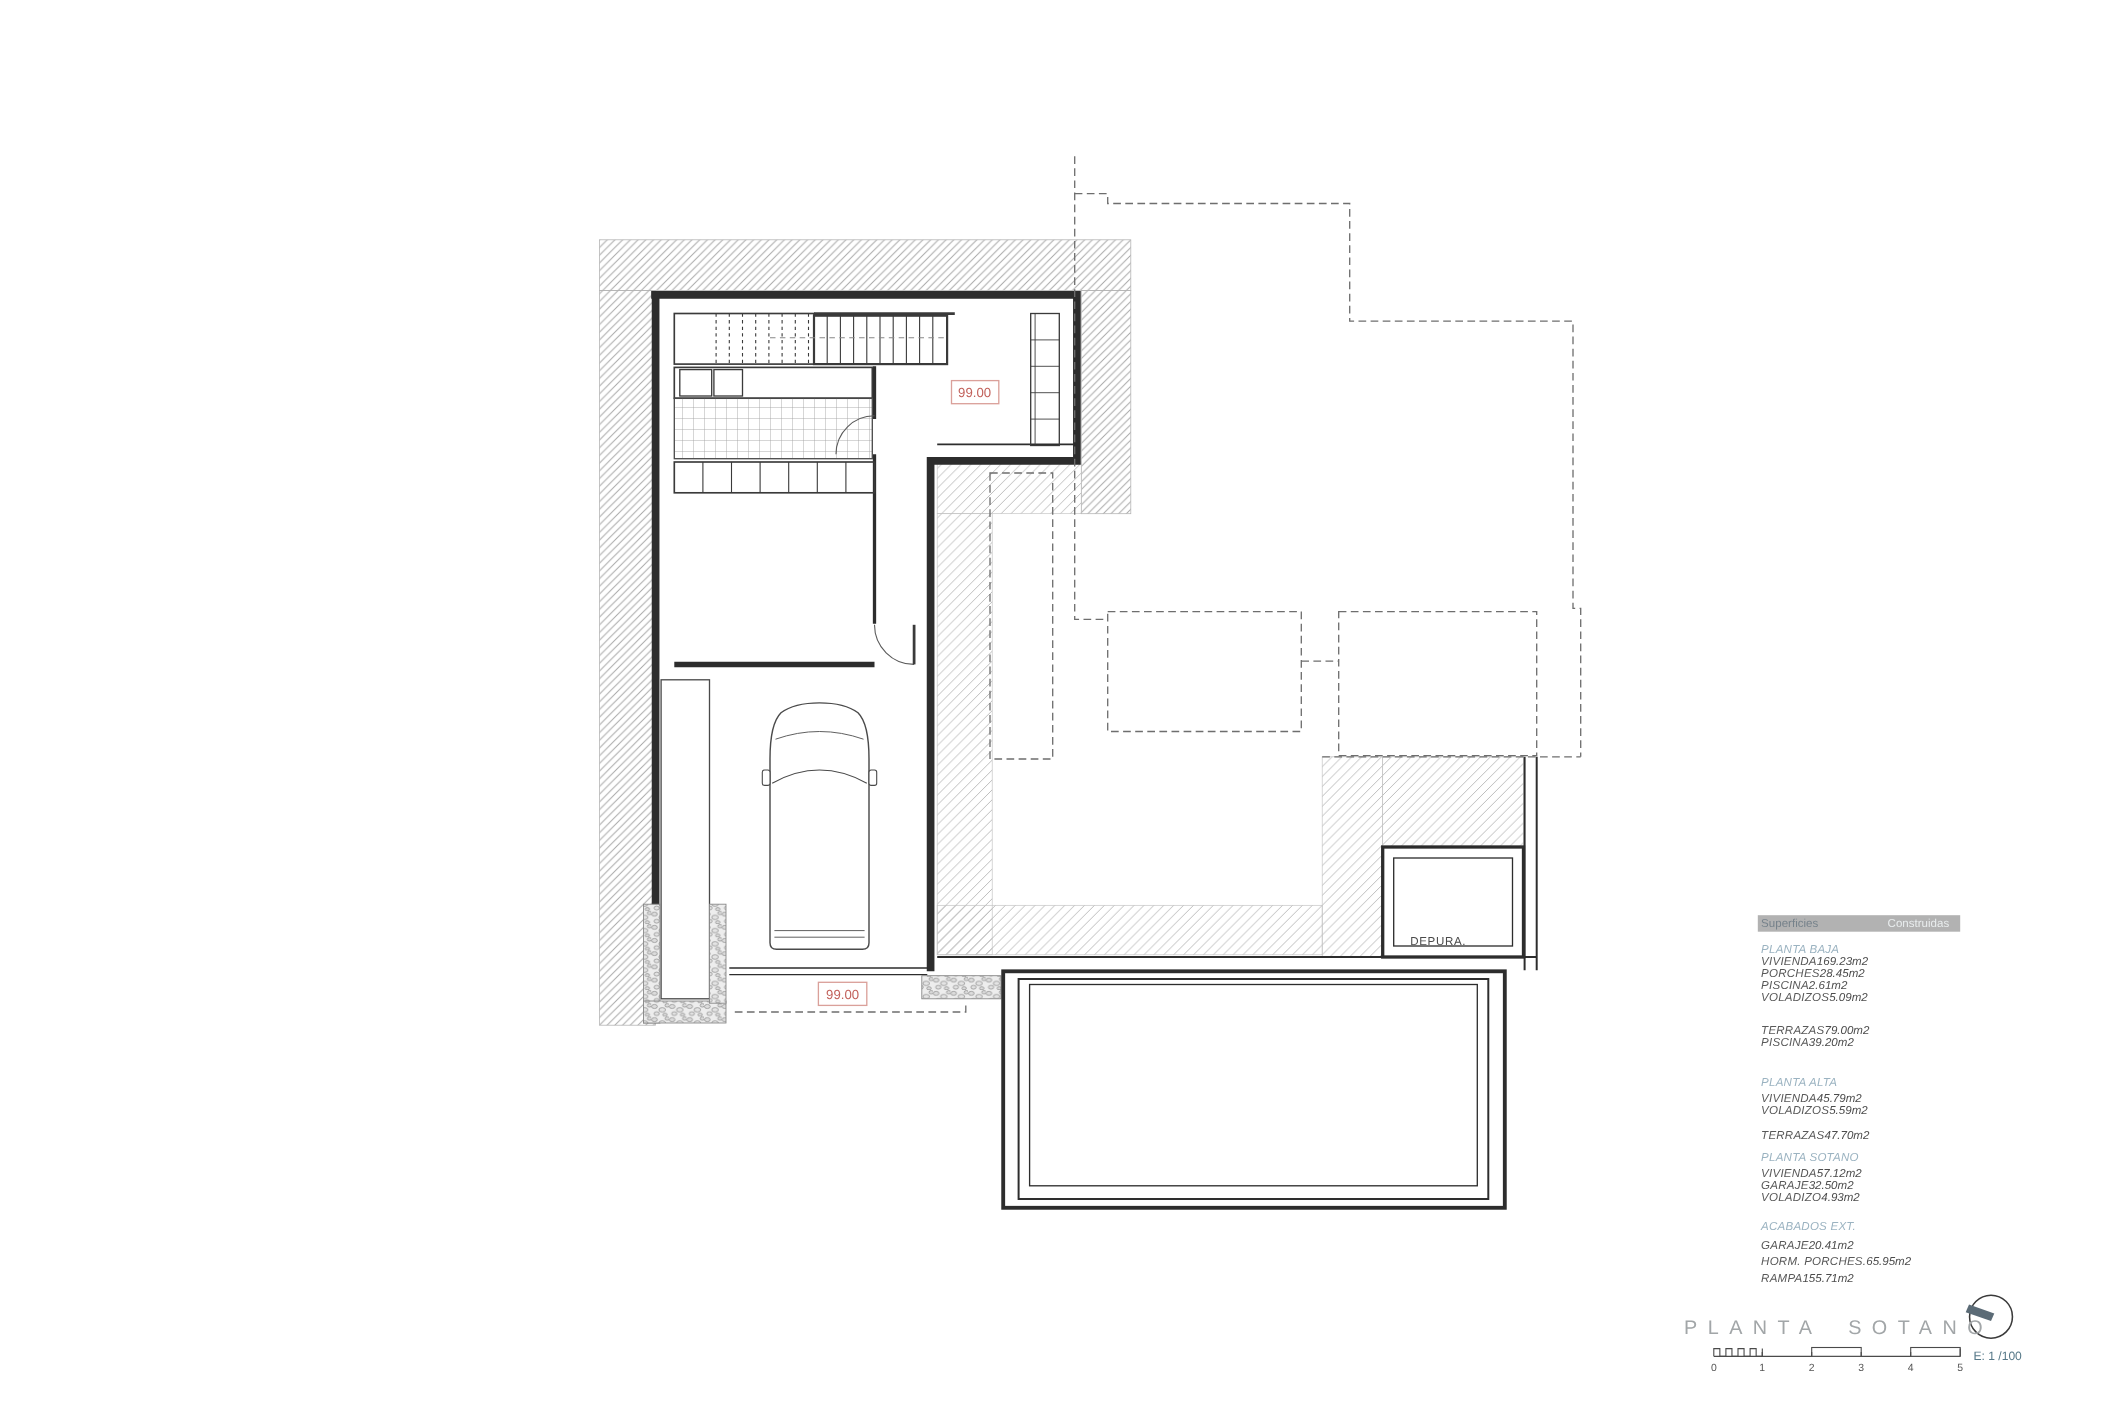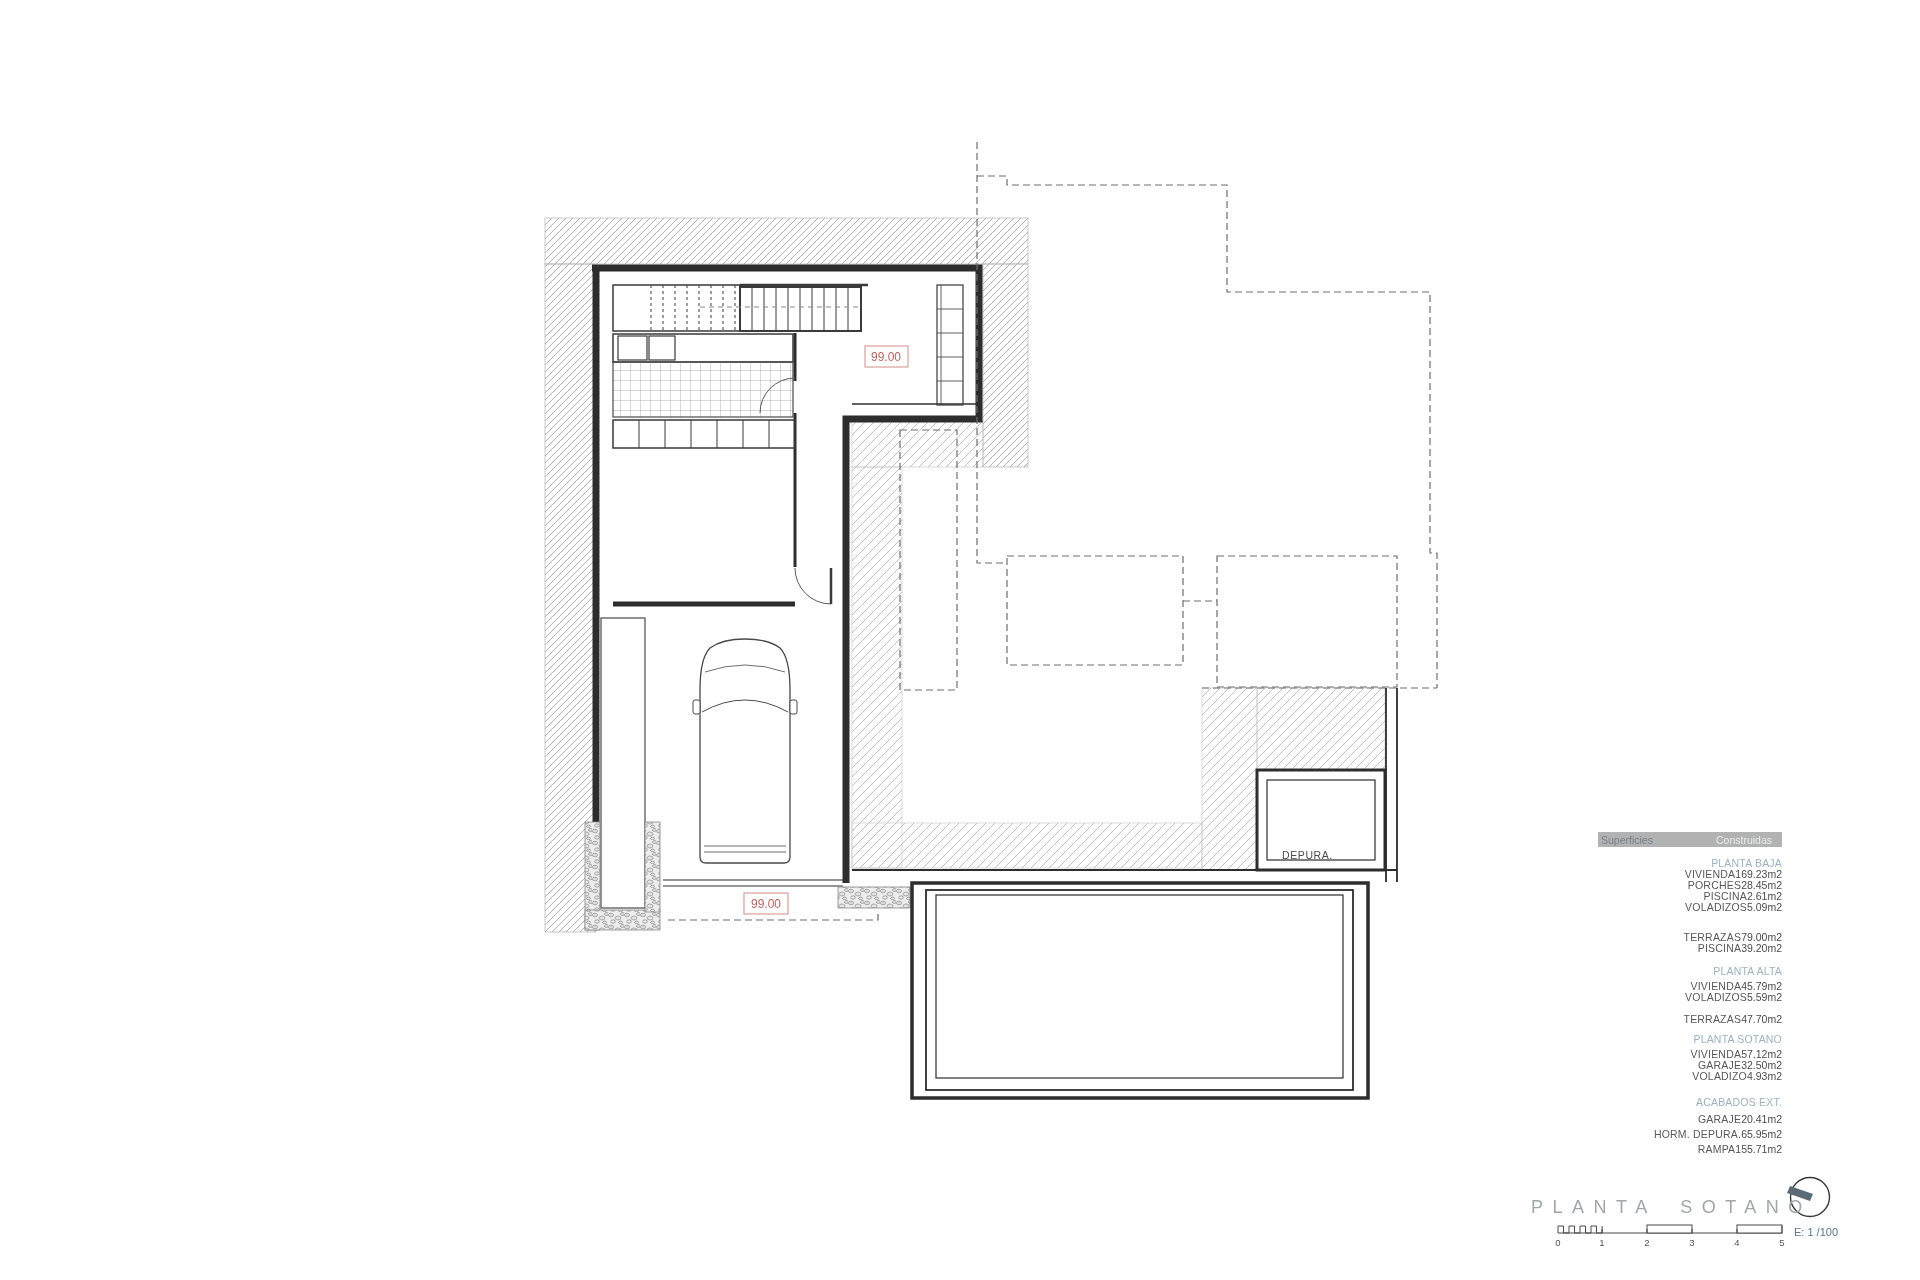--- a/index.html
+++ b/index.html
@@ -9,21 +9,21 @@
   
   .sheet-title{position:absolute;left:1531px;top:1197px;font-size:18px;color:#a2a6a8;
     letter-spacing:9.5px;word-spacing:10px;white-space:nowrap;}
   
   .area-table{position:absolute;left:1598px;top:832px;width:184px;font-size:10.5px;color:#595959;}
   .thead{height:15px;background:#b2b2b2;display:flex;align-items:center;
     justify-content:space-between;padding:0 10px 0 3px;box-sizing:border-box;gap:34px;}
   .thead .h1{color:#76828b;}
   .thead .h2{color:#e9edee;}
   .trows{padding-left:3px;}
-  .trow{display:flex;justify-content:flex-end;line-height:11px;height:11px;}
+  .trow{display:flex;justify-content:flex-start;line-height:11px;height:11px;font-style:italic;}
   .trow .tlabel{white-space:nowrap;letter-spacing:0.2px;}
   .trow .tvalue{color:#4c4c4c;}
   .trow.section .tlabel{color:#9bb3c1;}
 </style>
 </head>
 <body>
 
 <div class="canvas">
 
 <svg class="plan" width="1920" height="1280" viewBox="0 0 1920 1280">
@@ -208,21 +208,21 @@
           <span class="tvalue">5.09m2</span>
         </div>
         <div class="trow" style="margin-top: 19px;">
           <span class="tlabel">TERRAZAS</span>
           <span class="tvalue">79.00m2</span>
         </div>
         <div class="trow">
           <span class="tlabel">PISCINA</span>
           <span class="tvalue">39.20m2</span>
         </div>
-        <div class="trow section" style="margin-top: 12px;">
+        <div class="trow section" style="margin-top: 25px;">
           <span class="tlabel">PLANTA ALTA</span>
           <span class="tvalue"></span>
         </div>
         <div class="trow" style="margin-top: 4px;">
           <span class="tlabel">VIVIENDA</span>
           <span class="tvalue">45.79m2</span>
         </div>
         <div class="trow">
           <span class="tlabel">VOLADIZOS</span>
           <span class="tvalue">5.59m2</span>
@@ -249,21 +249,21 @@
         </div>
         <div class="trow section" style="margin-top: 15px;">
           <span class="tlabel">ACABADOS EXT.</span>
           <span class="tvalue"></span>
         </div>
         <div class="trow" style="margin-top: 6px;">
           <span class="tlabel">GARAJE</span>
           <span class="tvalue">20.41m2</span>
         </div>
         <div class="trow" style="margin-top: 4px;">
-          <span class="tlabel">HORM. DEPURA.</span>
+          <span class="tlabel">HORM. PORCHES.</span>
           <span class="tvalue">65.95m2</span>
         </div>
         <div class="trow" style="margin-top: 4px;">
           <span class="tlabel">RAMPA</span>
           <span class="tvalue">155.71m2</span>
         </div>
       </div>
 </div>
 
 </div>

